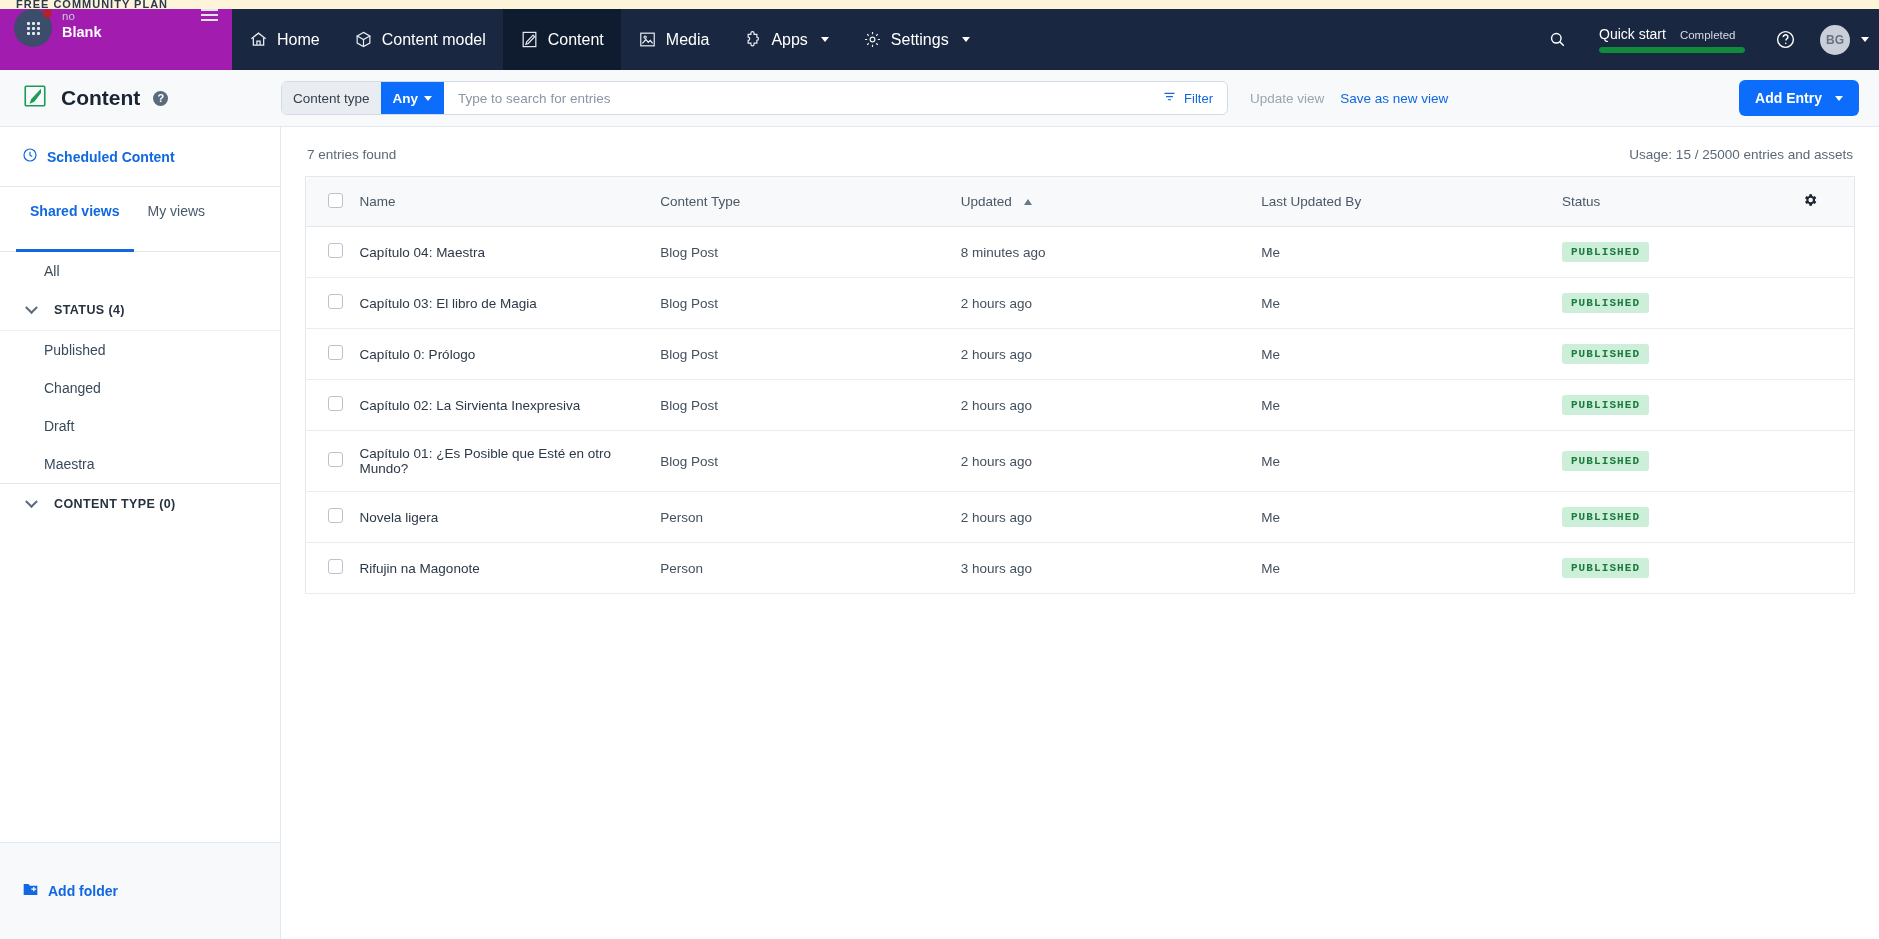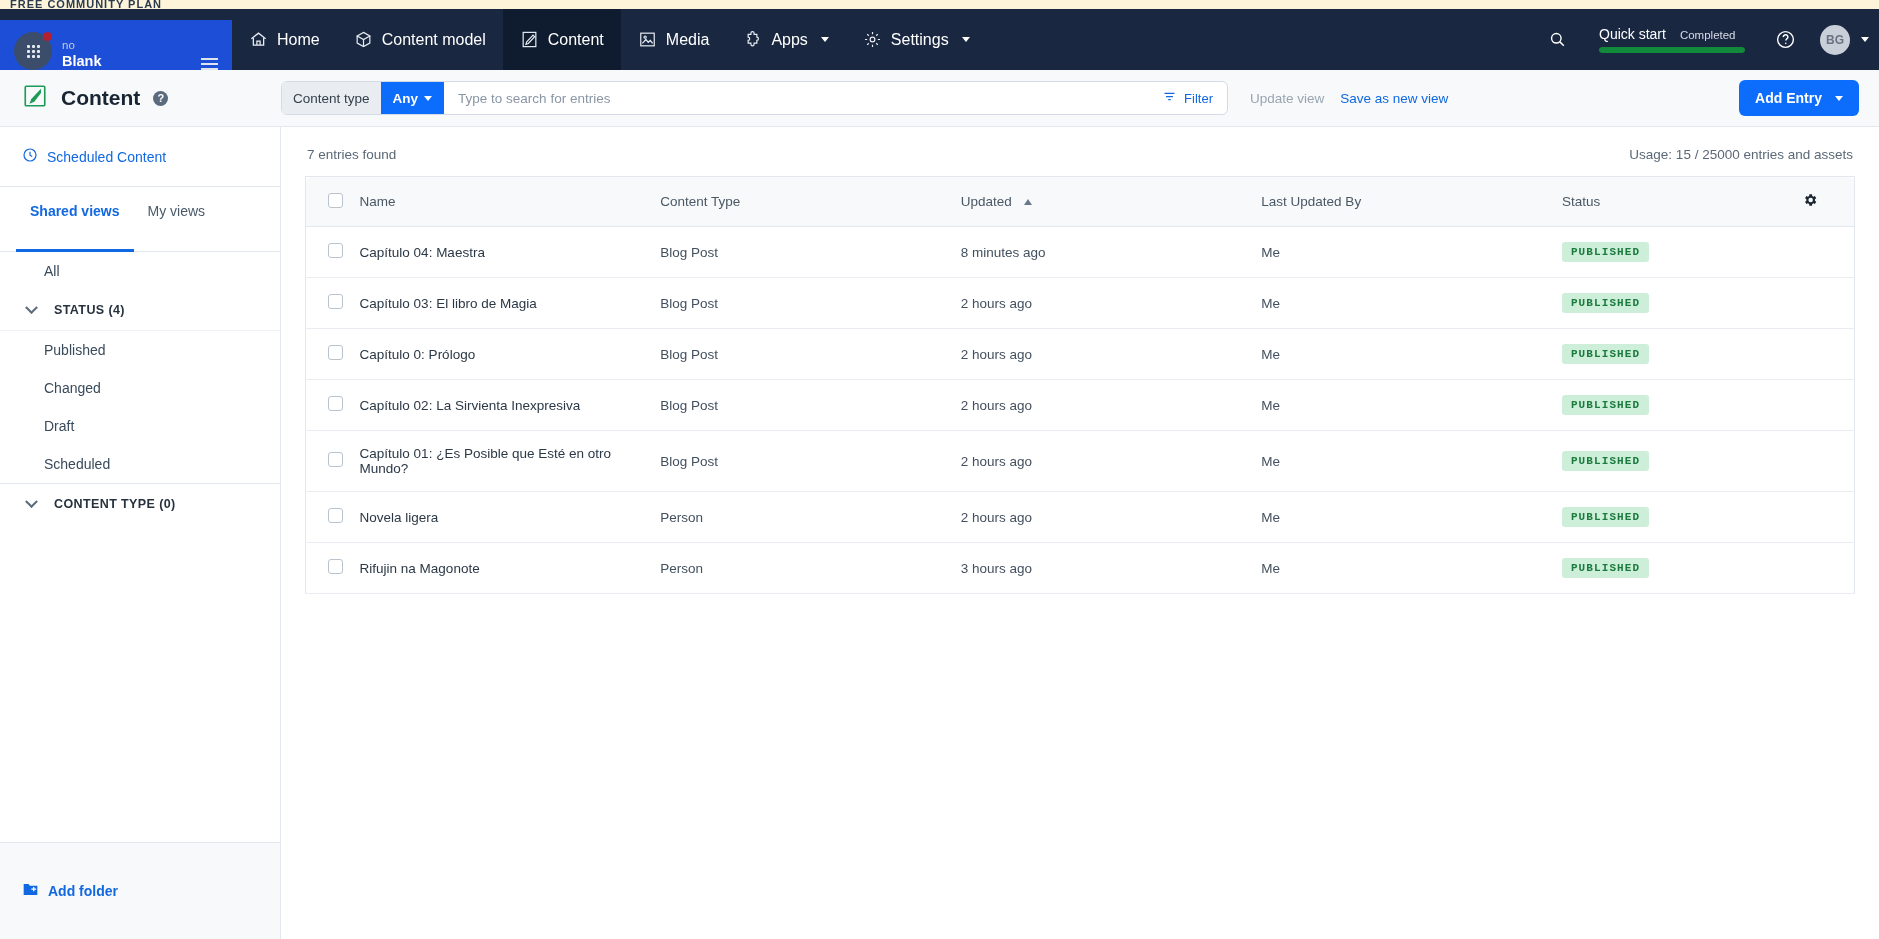--- a/index.html
+++ b/index.html
@@ -12,42 +12,41 @@
 
   
   .promo-banner {
     height: 9px;
     background: #fdf4d9;
     color: #2b3a4e;
     font-size: 11px;
     font-weight: 700;
     letter-spacing: 1px;
     line-height: 9px;
-    padding-left: 10px;
+    padding-left: 16px;
     overflow: hidden;
     white-space: nowrap;
   }
 
   
   .topnav {
     height: 61px;
     background: #192741;
     display: flex;
     align-items: stretch;
     color: #ffffff;
   }
   .space-block {
     width: 232px;
-    background: #1d4ed8;
+    background: #a21caf;
     display: flex;
-    align-items: flex-end;
+    align-items: flex-start;
     padding: 0 14px 0 14px;
     gap: 10px;
     cursor: pointer;
-    margin-top: 11px;
   }
   .space-avatar {
     position: relative;
     width: 38px; height: 38px;
     border-radius: 50%;
     background: #3c4d6b;
     display: flex; align-items: center; justify-content: center;
     flex: none;
   }
   .dots-grid {
@@ -201,21 +200,21 @@
   .sidebar {
     width: 281px;
     flex: none;
     background: #ffffff;
     border-right: 1px solid #e3e8ee;
     display: flex; flex-direction: column;
   }
   .scheduled {
     display: flex; align-items: center; gap: 9px;
     padding: 20px 22px;
-    color: #1168e0; font-size: 14px; font-weight: 400;
+    color: #1168e0; font-size: 14px; font-weight: 700;
     border-bottom: 1px solid #e3e8ee;
     cursor: pointer;
   }
   .view-tabs { display: flex; border-bottom: 1px solid #e3e8ee; padding-left: 16px; }
   .view-tab {
     font-size: 14px; color: #495a6b;
     padding: 16px 14px 30px;
     cursor: pointer;
     border-bottom: 3px solid transparent;
     margin-bottom: -1px;
@@ -534,21 +533,21 @@
     <div class="side-row side-leaf">
       <span>Published</span>
     </div>
     <div class="side-row side-leaf">
       <span>Changed</span>
     </div>
     <div class="side-row side-leaf">
       <span>Draft</span>
     </div>
     <div class="side-row side-leaf">
-      <span>Scheduled</span>
+      <span>Maestra</span>
     </div>
 
     <div class="side-row" style="border-top:1px solid #e3e8ee;border-bottom:none;">
       <span class="ind">
           <span class="chev"></span>
         </span>
       <span class="side-group">CONTENT TYPE (0)</span>
     </div>
 
     <div class="sidebar-spacer"></div>

